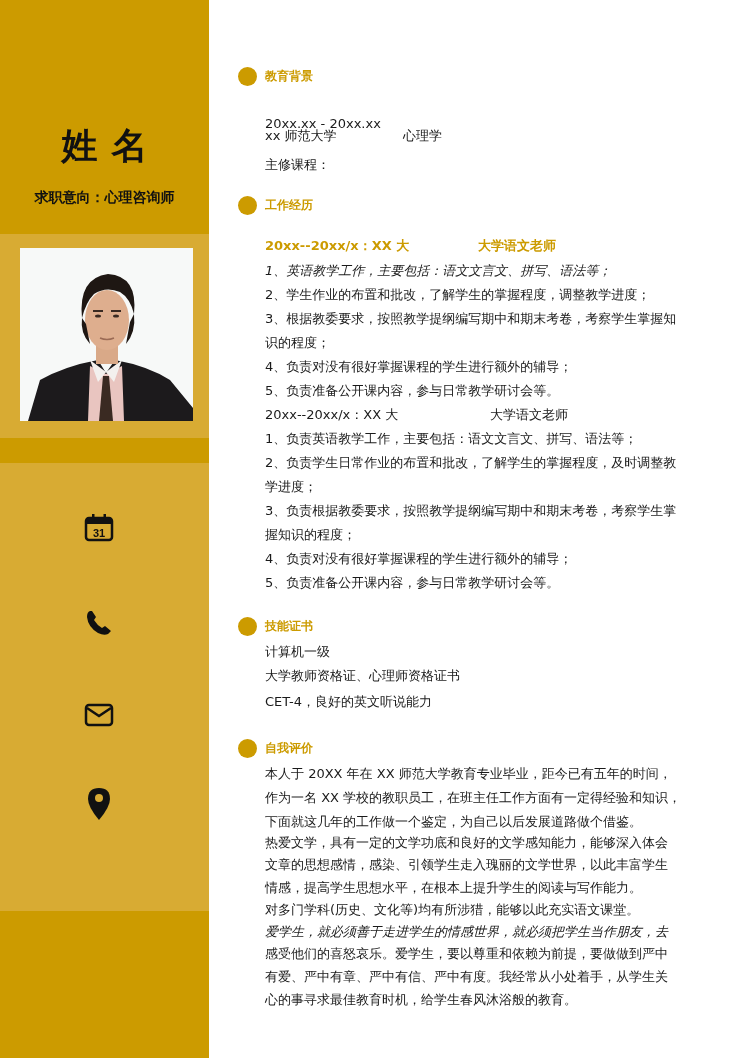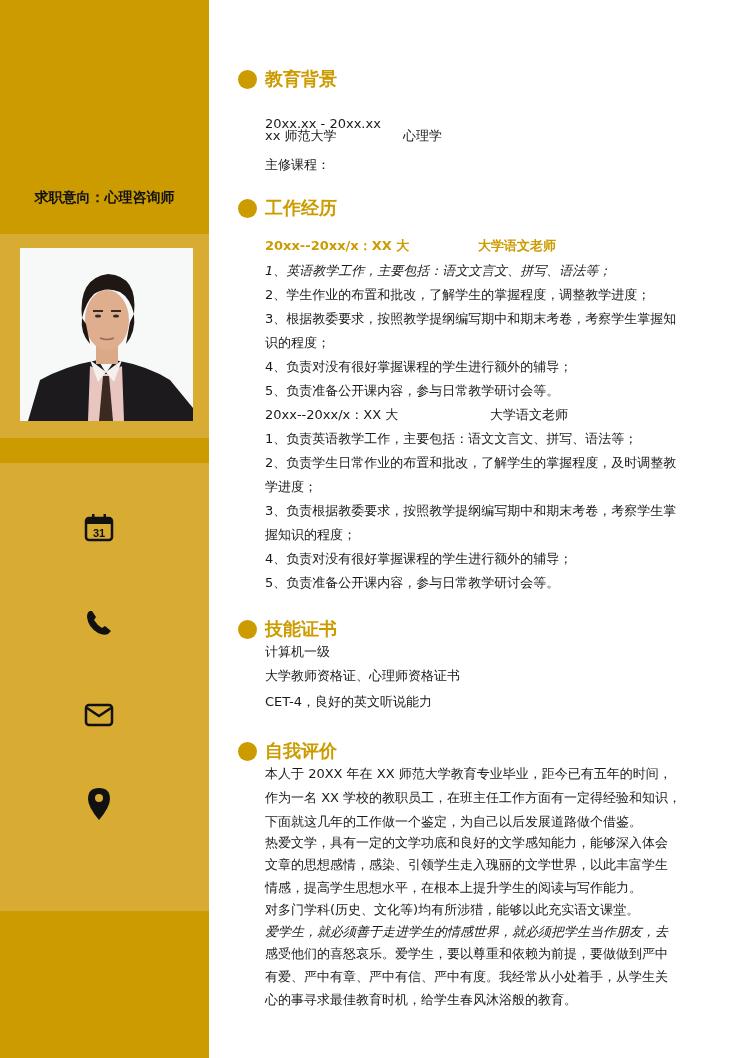--- a/index.html
+++ b/index.html
@@ -23,35 +23,36 @@
 
   .photo { position: absolute; top: 248px; left: 20px; width: 173px; height: 173px; background: #f7f9f8; overflow: hidden; }
 
   .icon { position: absolute; left: 84px; width: 30px; height: 30px; }
   .ic-cal { top: 513px; }
   .ic-phone { top: 608px; }
   .ic-mail { top: 700px; }
   .ic-pin { top: 786px; }
   .section-head { position: absolute; left: 238px; display: flex; align-items: center; }
   .dot { width: 19px; height: 19px; border-radius: 50%; background: #cc9b00; margin-right: 8px; }
-  .sec-title { font-size: 18px; font-weight: bold; color: #cc9b00; }
+  .sec-title { font-size: 12px; font-weight: bold; color: #cc9b00; }
 
   .line { position: absolute; left: 265px; font-size: 13px; color: #1a1a1a; white-space: nowrap; }
   .gold { color: #cc9b00; font-weight: bold; }
 </style>
 </head>
 <body>
 
 <div class="sidebar">
   <div class="band band-dark b1"></div>
   <div class="band band-light b2"></div>
   <div class="band band-dark b3"></div>
   <div class="band band-light b4"></div>
   <div class="band band-dark b5"></div>
 
+  <div class="name">姓名</div>
   <div class="intent">求职意向：心理咨询师</div>
 
   <div class="photo">
     <svg width="173" height="173" viewBox="0 0 173 173">
       <rect width="173" height="173" fill="#f7f9f8"></rect>
 
       <path d="M8 173 L20 132 Q45 118 78 112 L86 125 L95 112 Q128 118 150 132 L173 160 L173 173 Z" fill="#1c1a1c"></path>
 
       <path d="M70 118 L86 126 L102 118 L104 173 L68 173 Z" fill="#e9c5c0"></path>
       <path d="M70 112 L86 124 L78 134 Z M102 112 L86 124 L94 134 Z" fill="#f3f0ee"></path>

